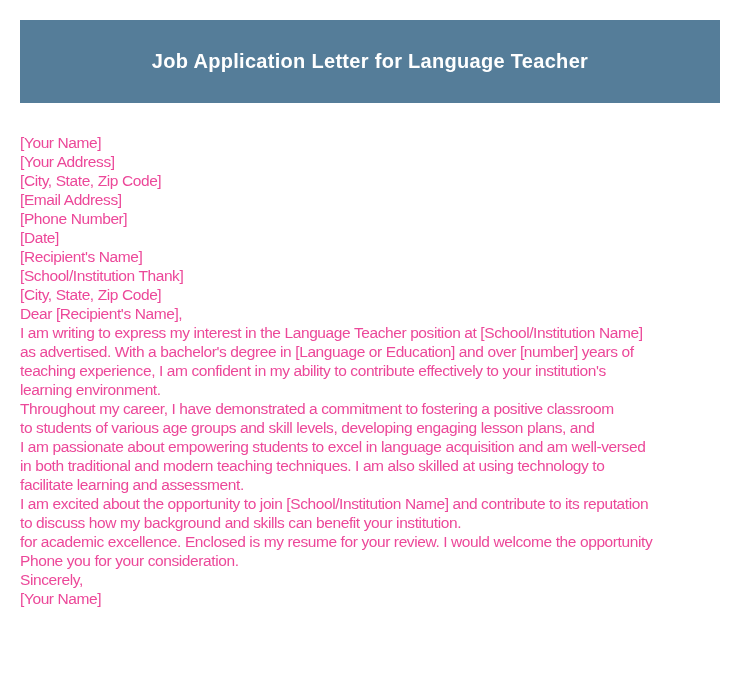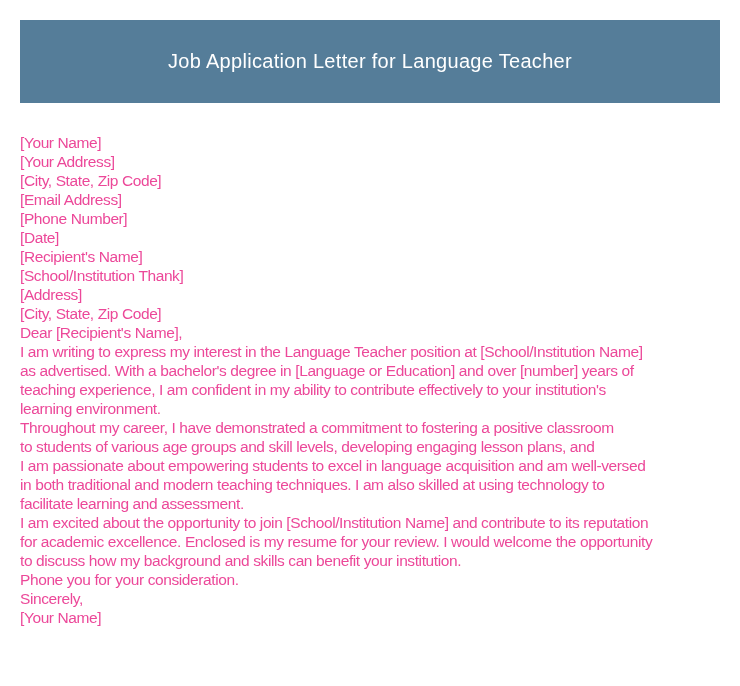--- a/index.html
+++ b/index.html
@@ -22,21 +22,21 @@
     width: 700px;
     height: 83px;
     background: #557d99;
     display: flex;
     align-items: center;
     justify-content: center;
   }
   .banner h1 {
     margin: 0;
     font-size: 20px;
-    font-weight: 400;
+    font-weight: 700;
     letter-spacing: 0.3px;
     color: #ffffff;
     white-space: nowrap;
   }
   .letter-body {
     position: absolute;
     left: 20px;
     top: 133px;
     width: 712px;
     color: #3f4347;
@@ -59,32 +59,31 @@
 
   <div class="letter-body" style="color: #ec4899;">
       <div class="line">[Your Name]</div>
       <div class="line">[Your Address]</div>
       <div class="line">[City, State, Zip Code]</div>
       <div class="line">[Email Address]</div>
       <div class="line">[Phone Number]</div>
       <div class="line">[Date]</div>
       <div class="line">[Recipient's Name]</div>
       <div class="line">[School/Institution Thank]</div>
-      <div class="line">[Address]</div>
       <div class="line">[City, State, Zip Code]</div>
       <div class="line">Dear [Recipient's Name],</div>
       <div class="line">I am writing to express my interest in the Language Teacher position at [School/Institution Name]</div>
       <div class="line">as advertised. With a bachelor's degree in [Language or Education] and over [number] years of</div>
       <div class="line">teaching experience, I am confident in my ability to contribute effectively to your institution's</div>
       <div class="line">learning environment.</div>
       <div class="line">Throughout my career, I have demonstrated a commitment to fostering a positive classroom</div>
       <div class="line">to students of various age groups and skill levels, developing engaging lesson plans, and</div>
       <div class="line">I am passionate about empowering students to excel in language acquisition and am well-versed</div>
       <div class="line">in both traditional and modern teaching techniques. I am also skilled at using technology to</div>
       <div class="line">facilitate learning and assessment.</div>
       <div class="line">I am excited about the opportunity to join [School/Institution Name] and contribute to its reputation</div>
+      <div class="line">to discuss how my background and skills can benefit your institution.</div>
       <div class="line">for academic excellence. Enclosed is my resume for your review. I would welcome the opportunity</div>
-      <div class="line">to discuss how my background and skills can benefit your institution.</div>
       <div class="line">Phone you for your consideration.</div>
       <div class="line">Sincerely,</div>
       <div class="line">[Your Name]</div>
     </div>
 </div>
 
 </body></html>

